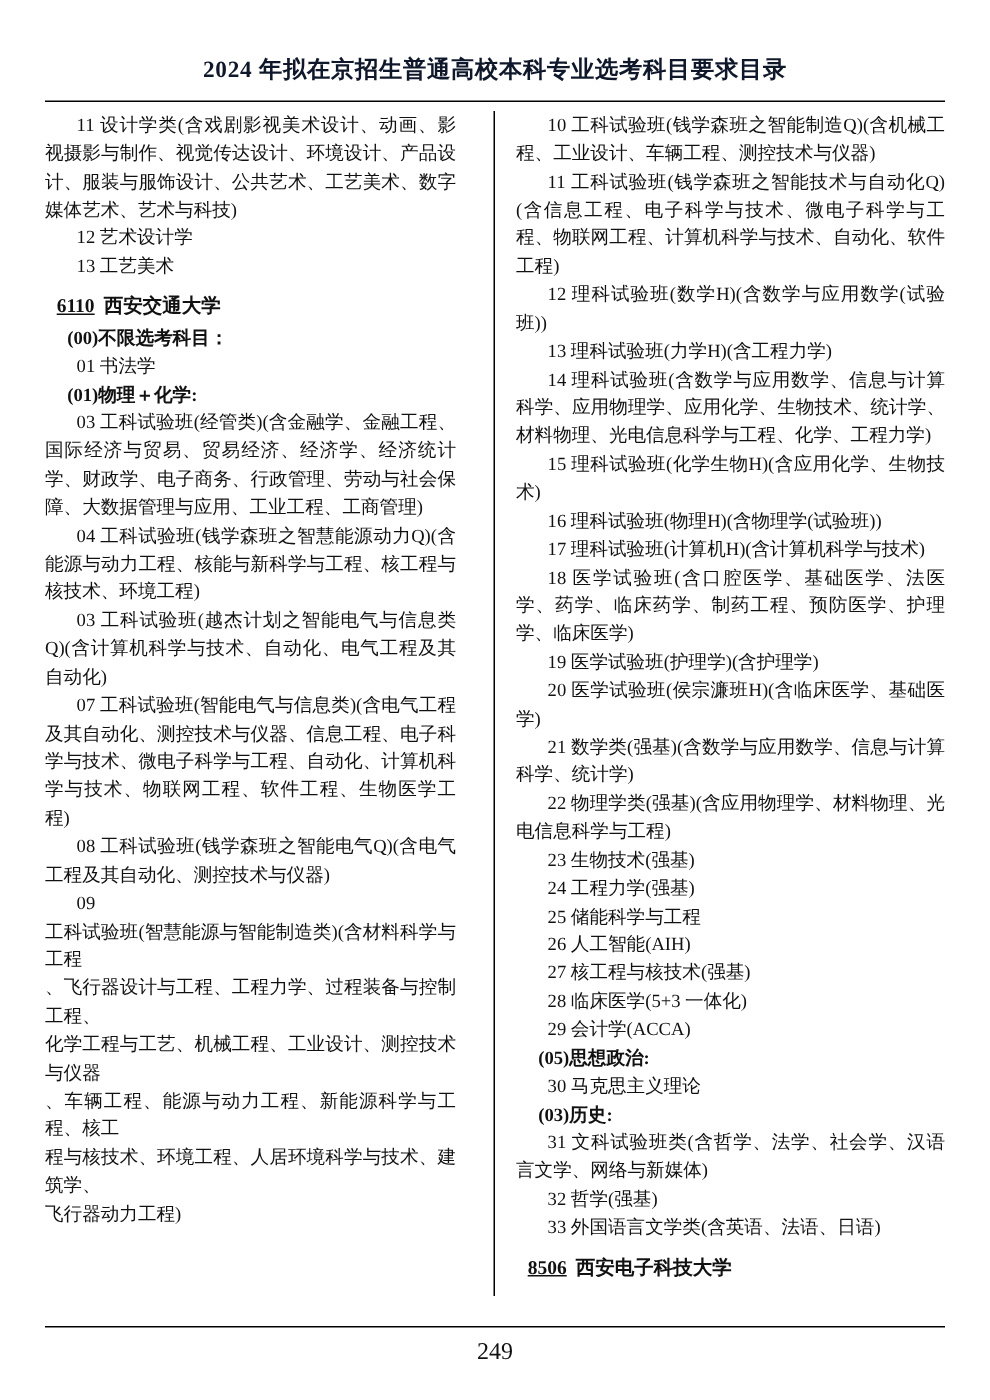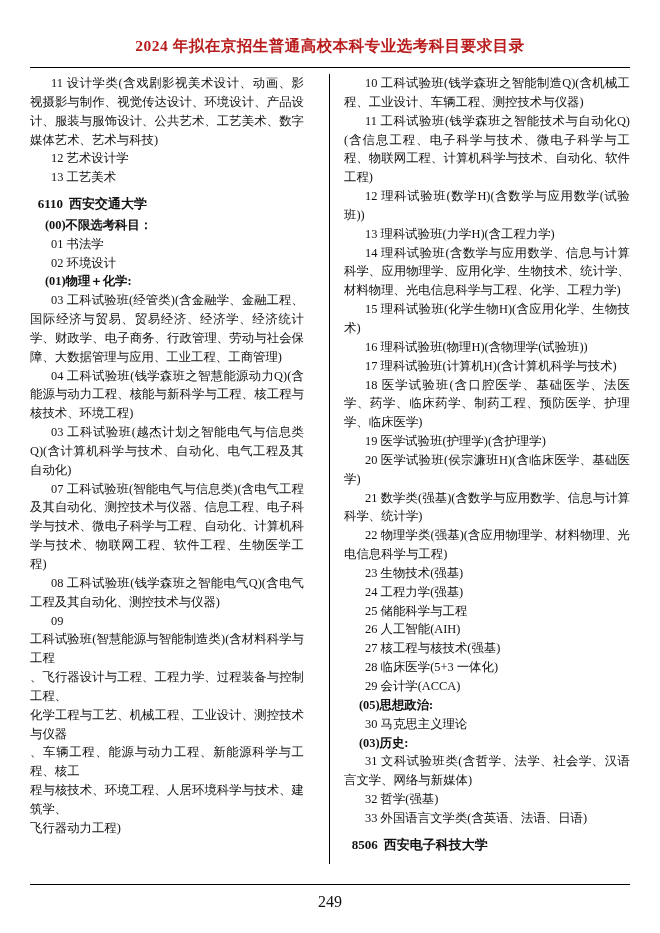--- a/index.html
+++ b/index.html
@@ -19,21 +19,21 @@
     height: 933px;
     box-sizing: border-box;
     padding: 36px 30px 0 30px;
   }
   .page-header {
     text-align: center;
     font-size: 15.5px;
     font-weight: bold;
     letter-spacing: 0.5px;
     margin-bottom: 10px;
-    color: #b91c1c;
+    color: #0f172a;
   }
   .rule {
     border: 0;
     border-top: 1px solid #000;
     margin: 0 0 6px 0;
   }
   .columns {
     display: flex;
     align-items: stretch;
     height: 790px;
@@ -61,20 +61,21 @@
     text-indent: 0;
   }
   .univ {
     font-weight: bold;
     font-size: 13px;
     margin: 7px 0 2px 0;
     text-indent: 0.6em;
   }
   .univ .code {
     margin-right: 6px;
+    text-decoration: underline;
   }
   .subhead {
     font-weight: bold;
     text-indent: 1.2em;
     margin: 0;
   }
   .page-number {
     position: absolute;
     bottom: 22px;
     left: 0;
@@ -97,21 +98,20 @@
   <div class="page-header">2024 年拟在京招生普通高校本科专业选考科目要求目录</div>
   <hr class="rule">
   <div class="columns">
     <div class="col col-left">
         <div class="entry">11 设计学类(含戏剧影视美术设计、动画、影视摄影与制作、视觉传达设计、环境设计、产品设计、服装与服饰设计、公共艺术、工艺美术、数字媒体艺术、艺术与科技)</div>
         <div class="entry">12 艺术设计学</div>
         <div class="entry">13 工艺美术</div>
         <div class="univ"><span class="code">6110</span><span>西安交通大学</span></div>
         <div class="subhead">(00)不限选考科目：</div>
         <div class="entry">01 书法学</div>
-        <div class="entry">02 环境设计</div>
         <div class="subhead">(01)物理＋化学:</div>
         <div class="entry">03 工科试验班(经管类)(含金融学、金融工程、国际经济与贸易、贸易经济、经济学、经济统计学、财政学、电子商务、行政管理、劳动与社会保障、大数据管理与应用、工业工程、工商管理)</div>
         <div class="entry">04 工科试验班(钱学森班之智慧能源动力Q)(含能源与动力工程、核能与新科学与工程、核工程与核技术、环境工程)</div>
         <div class="entry">03 工科试验班(越杰计划之智能电气与信息类Q)(含计算机科学与技术、自动化、电气工程及其自动化)</div>
         <div class="entry">07 工科试验班(智能电气与信息类)(含电气工程及其自动化、测控技术与仪器、信息工程、电子科学与技术、微电子科学与工程、自动化、计算机科学与技术、物联网工程、软件工程、生物医学工程)</div>
         <div class="entry">08 工科试验班(钱学森班之智能电气Q)(含电气工程及其自动化、测控技术与仪器)</div>
         <div class="entry">09</div>
         <div class="entry noindent">工科试验班(智慧能源与智能制造类)(含材料科学与工程</div>
         <div class="entry noindent">、飞行器设计与工程、工程力学、过程装备与控制工程、</div>
         <div class="entry noindent">化学工程与工艺、机械工程、工业设计、测控技术与仪器</div>

